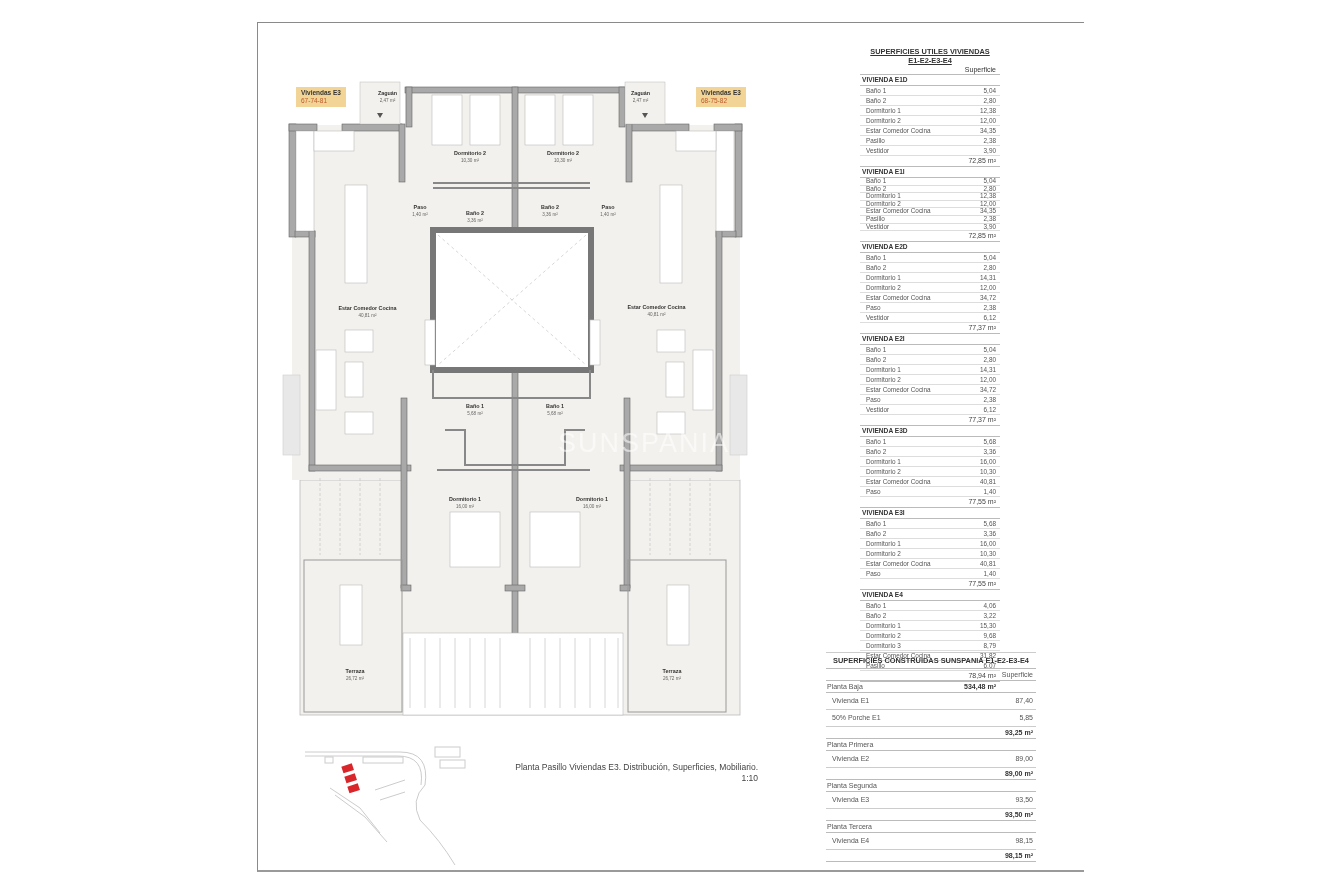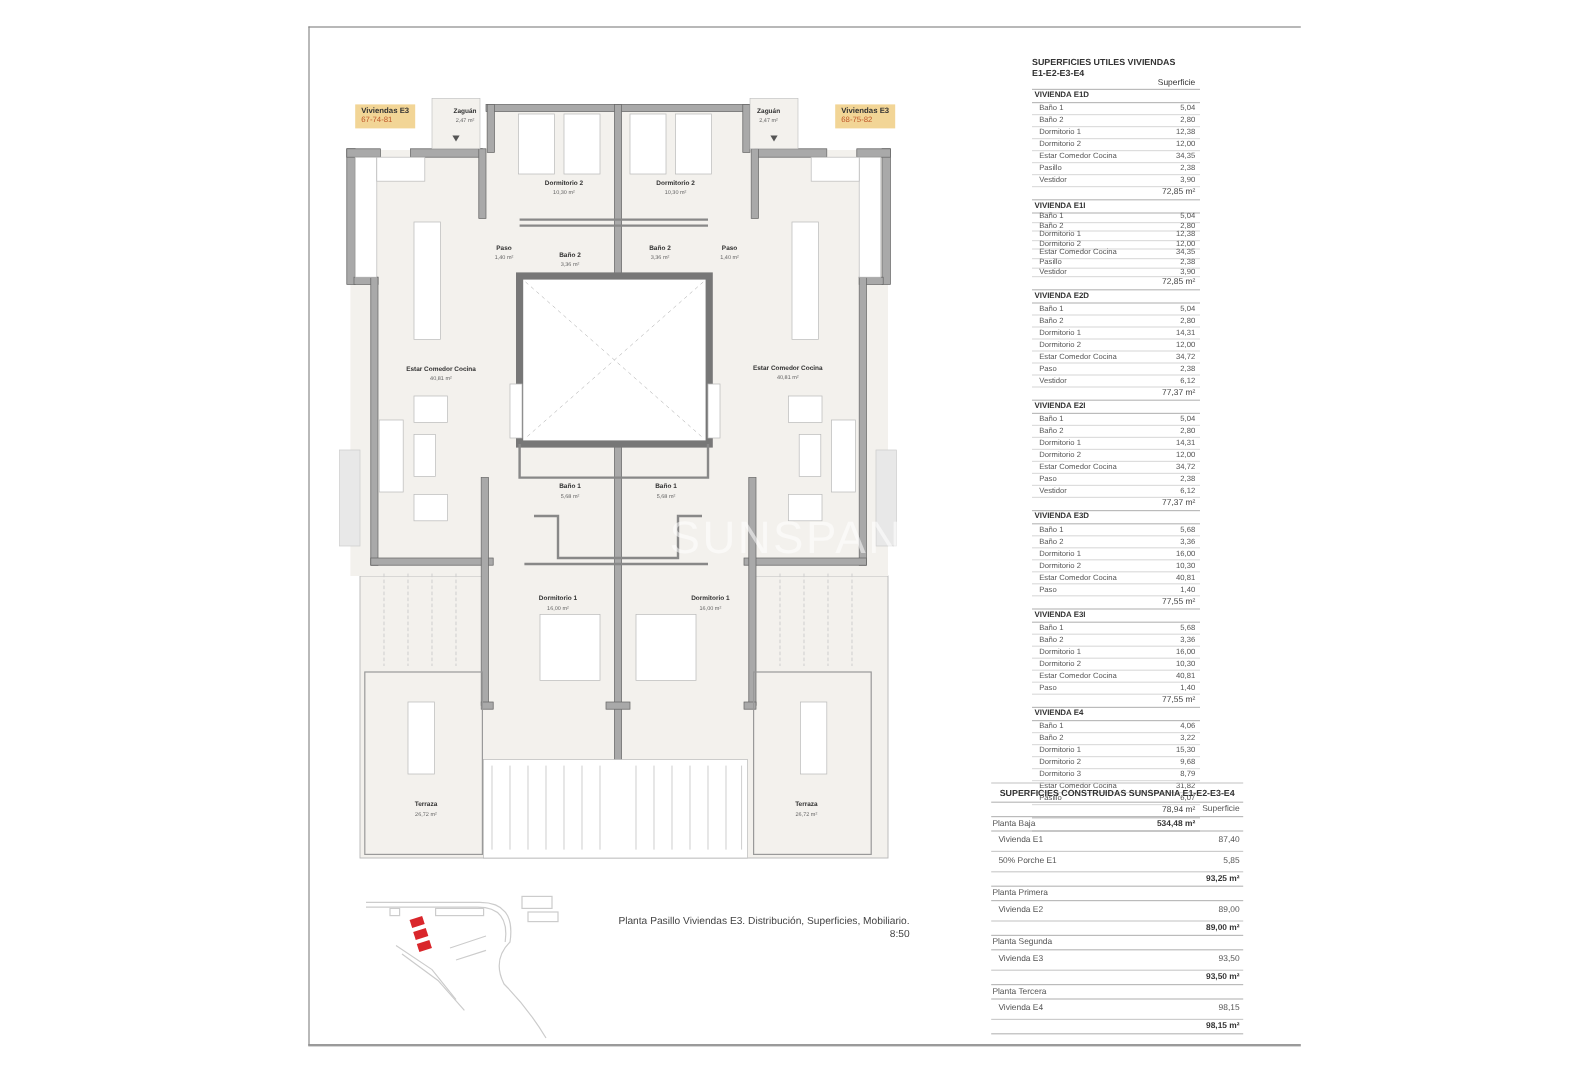--- a/index.html
+++ b/index.html
@@ -1,40 +1,40 @@
 <!DOCTYPE html>
 <html><head>
 <meta charset="utf-8">
 <style>
   html,body{margin:0;padding:0;background:#ffffff;}
   body{width:1320px;height:895px;position:relative;overflow:hidden;font-family:"Liberation Sans",sans-serif;color:#333;}
   .sheet{position:absolute;left:257px;top:22px;width:827px;height:850px;border-left:1px solid #8a8a8a;border-top:1px solid #8a8a8a;border-bottom:2px solid #9a9a9a;box-sizing:border-box;}
   .plan{position:absolute;left:0;top:0;width:1320px;height:895px;}
   
   .tbl-utiles{position:absolute;left:860px;top:48px;width:140px;font-size:6.4px;}
-  .tbl-utiles .title{font-weight:bold;font-size:7.4px;line-height:8.5px;color:#333;}
+  .tbl-utiles .title{text-align:center;font-weight:bold;font-size:7.4px;line-height:8.5px;color:#333;text-decoration:underline;}
   .tbl-utiles .suphdr{text-align:right;font-size:7px;border-bottom:1px solid #bbb;padding-right:4px;line-height:9px;}
   .grp-title{font-weight:bold;font-size:6.6px;line-height:10px;border-bottom:1px solid #bbb;padding-left:2px;}
   .row{display:flex;justify-content:space-between;border-bottom:1px solid #ddd;padding:0 4px 0 6px;color:#555;}
   .row .v{text-align:right;}
   .total{text-align:right;border-bottom:1px solid #bbb;padding-right:4px;font-size:7px;color:#444;line-height:10px;}
   .grand{text-align:right;border-bottom:1px solid #bbb;padding-right:4px;font-size:7px;font-weight:bold;color:#333;line-height:10px;}
   .tbl-cons{position:absolute;left:826px;top:652px;width:210px;font-size:7px;}
   .tbl-cons .title{text-align:center;font-weight:bold;font-size:7.4px;border-top:1px solid #ccc;border-bottom:1px solid #bbb;line-height:15px;}
   .tbl-cons .suphdr{text-align:right;padding-right:3px;border-bottom:1px solid #bbb;line-height:11px;color:#555;}
   .tbl-cons .level{border-bottom:1px solid #bbb;line-height:11px;padding-left:1px;color:#555;}
   .tbl-cons .row{line-height:16px;border-bottom:1px solid #ccc;padding:0 3px 0 6px;}
   .tbl-cons .ctotal{text-align:right;font-weight:bold;padding-right:3px;border-bottom:1px solid #bbb;line-height:11px;}
   .caption{position:absolute;left:500px;top:762px;width:258px;font-size:8.5px;color:#444;text-align:right;line-height:11px;}
   .tag{position:absolute;background:#f2d596;font-size:6.5px;padding:2px 5px;line-height:8px;}
   .tag .t1{font-weight:bold;color:#333;display:block;}
   .tag .t2{color:#c0582a;display:block;}
   .lbl{position:absolute;text-align:center;font-size:5.4px;font-weight:bold;color:#333;line-height:7px;}
   .lbl .a{display:block;font-weight:normal;color:#666;font-size:4.6px;}
-  .watermark{position:absolute;left:558px;top:428px;font-size:38px;letter-spacing:2px;color:rgba(255,255,255,0.55);font-family:"Liberation Sans",sans-serif;}
+  .watermark{position:absolute;left:558px;top:428px;font-size:27px;letter-spacing:2px;color:rgba(255,255,255,0.55);font-family:"Liberation Sans",sans-serif;}
 </style>
 </head>
 <body>
 
 <div class="sheet"></div>
 
 <svg class="plan" viewBox="0 0 1320 895" xmlns="http://www.w3.org/2000/svg">
 
   <rect x="300" y="480" width="440" height="235" fill="#f3f1ed" stroke="#bbb" stroke-width="0.8"></rect>
 
@@ -197,21 +197,21 @@
 <div class="lbl" style="left:619px;top:304px;width:75px;"><span>Estar Comedor Cocina</span><span class="a">40,81 m²</span></div>
 <div class="lbl" style="left:460px;top:403px;width:30px;"><span>Baño 1</span><span class="a">5,68 m²</span></div>
 <div class="lbl" style="left:540px;top:403px;width:30px;"><span>Baño 1</span><span class="a">5,68 m²</span></div>
 <div class="lbl" style="left:440px;top:496px;width:50px;"><span>Dormitorio 1</span><span class="a">16,00 m²</span></div>
 <div class="lbl" style="left:567px;top:496px;width:50px;"><span>Dormitorio 1</span><span class="a">16,00 m²</span></div>
 <div class="lbl" style="left:340px;top:668px;width:30px;"><span>Terraza</span><span class="a">26,72 m²</span></div>
 <div class="lbl" style="left:657px;top:668px;width:30px;"><span>Terraza</span><span class="a">26,72 m²</span></div>
 
 <div class="caption">
   <div>Planta Pasillo Viviendas E3. Distribución, Superficies, Mobiliario.</div>
-  <div>8:50</div>
+  <div>1:10</div>
 </div>
 
 <div class="tbl-utiles">
   <div class="title">
     <div>SUPERFICIES UTILES VIVIENDAS</div>
     <div>E1-E2-E3-E4</div>
   </div>
   <div class="suphdr">Superficie</div>
   <div id="utiles-groups">
       <div class="grp-title">VIVIENDA E1D</div>

